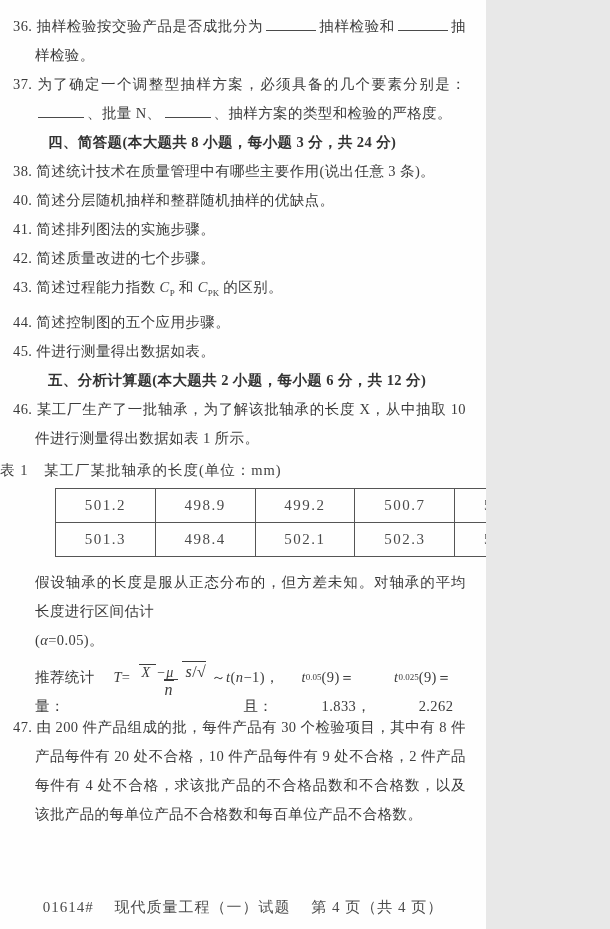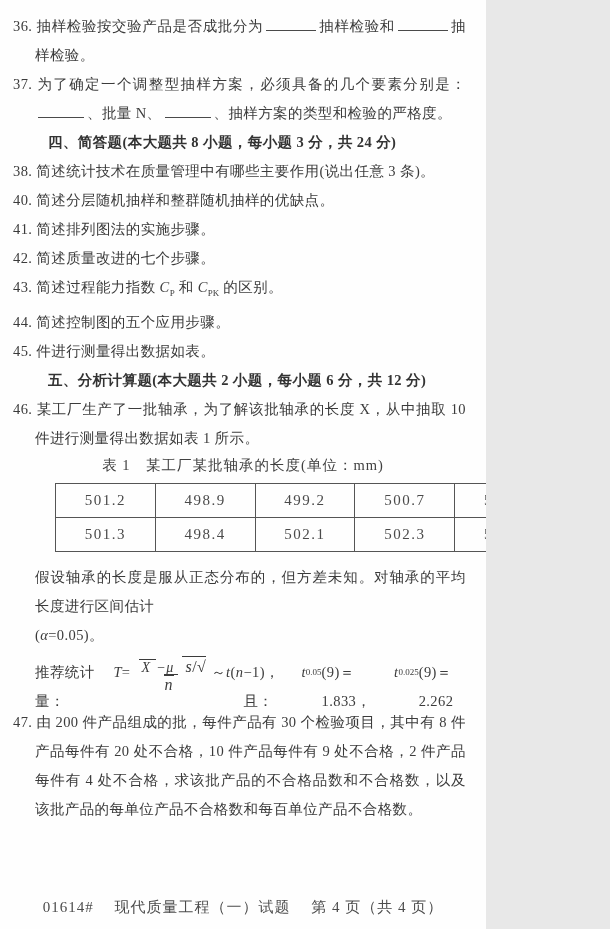--- a/index.html
+++ b/index.html
@@ -38,22 +38,22 @@
     margin:0 3px;
     vertical-align:baseline;
   }
   .indent-para{
     padding-left:35px;
     padding-right:20px;
     text-align:justify;
     letter-spacing:0.4px;
   }
   .table-title{
-    text-align:center;
     line-height:24px;
+    margin-top:5px;
     letter-spacing:1px;
     color:#404040;
   }
   table.bearing{
     border-collapse:collapse;
     margin:6px 0 0 55px;
     width:500px;
   }
   table.bearing td{
     border:1px solid #555;

